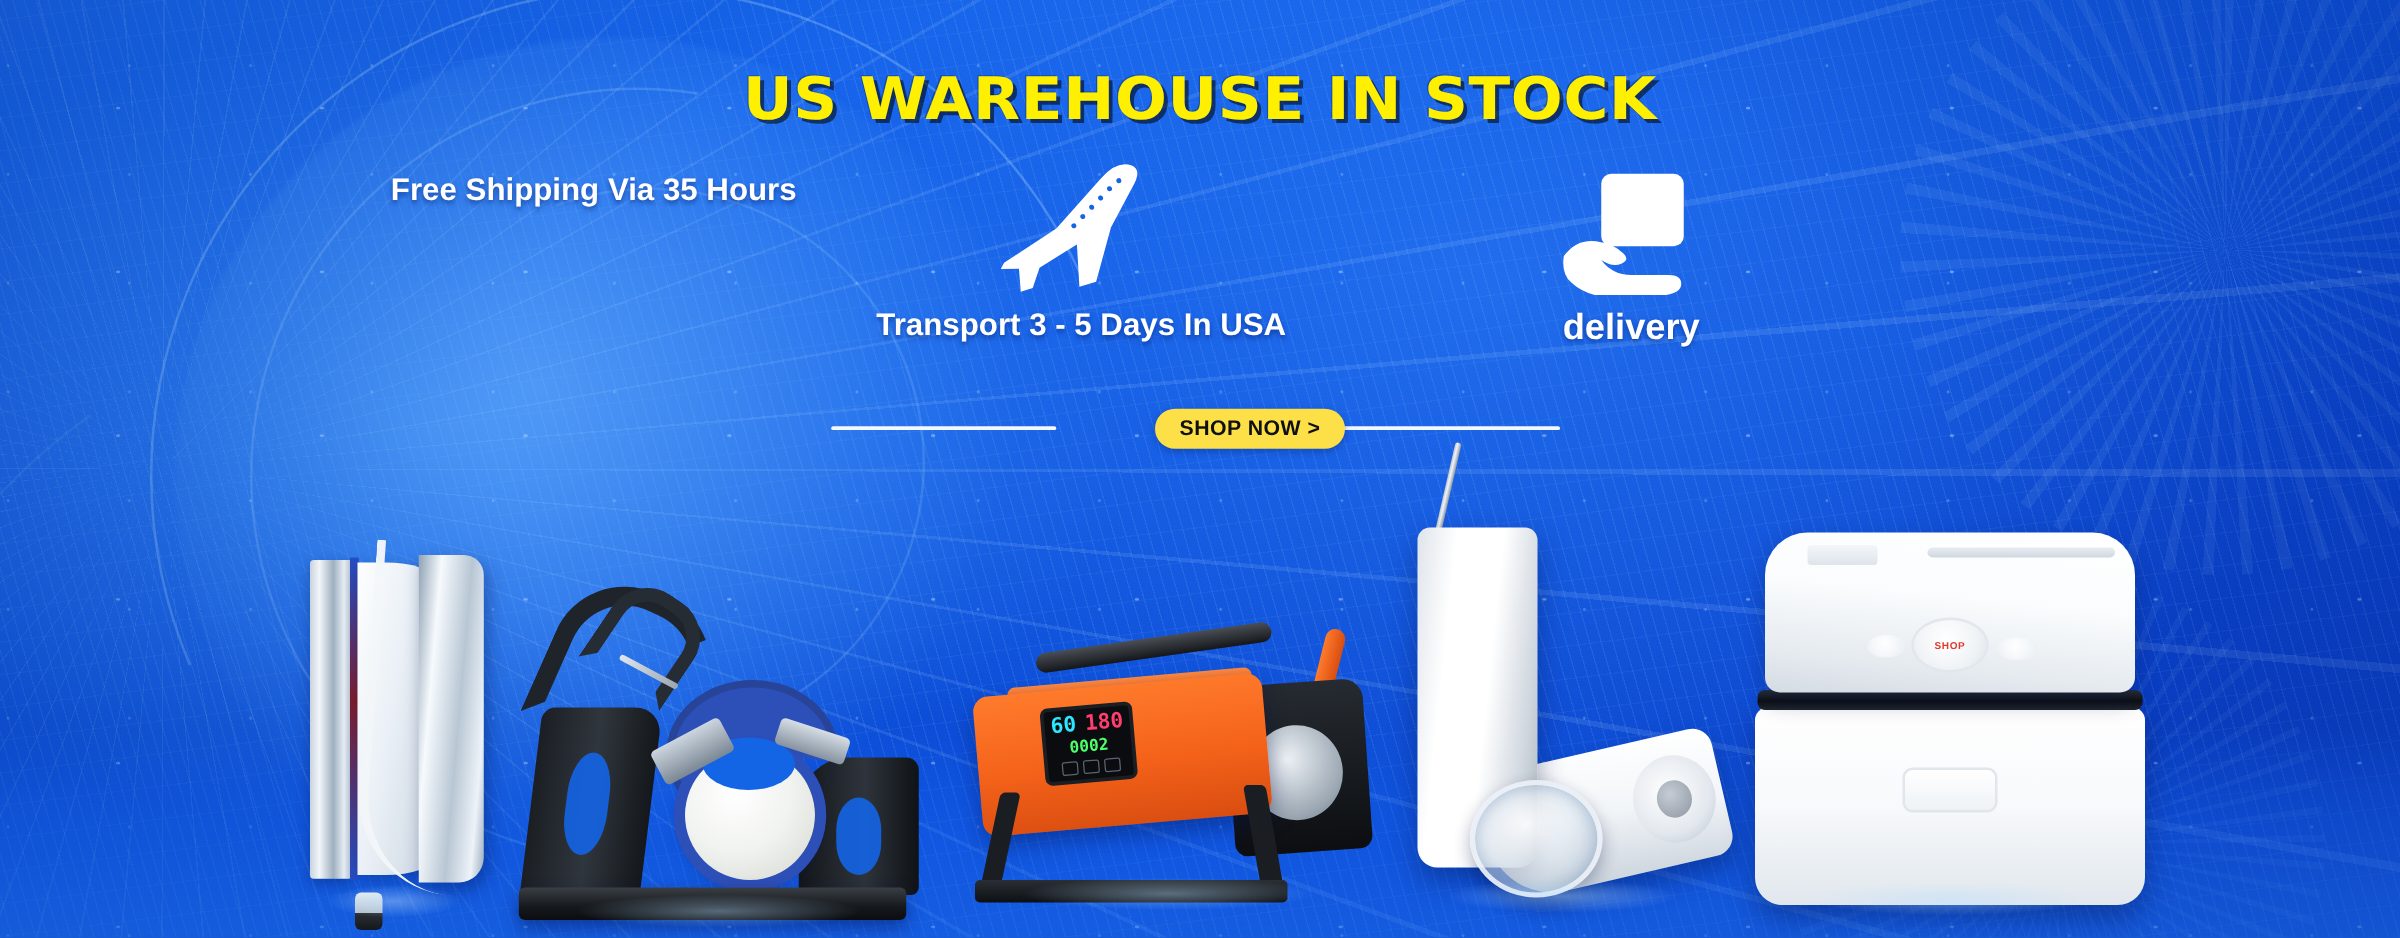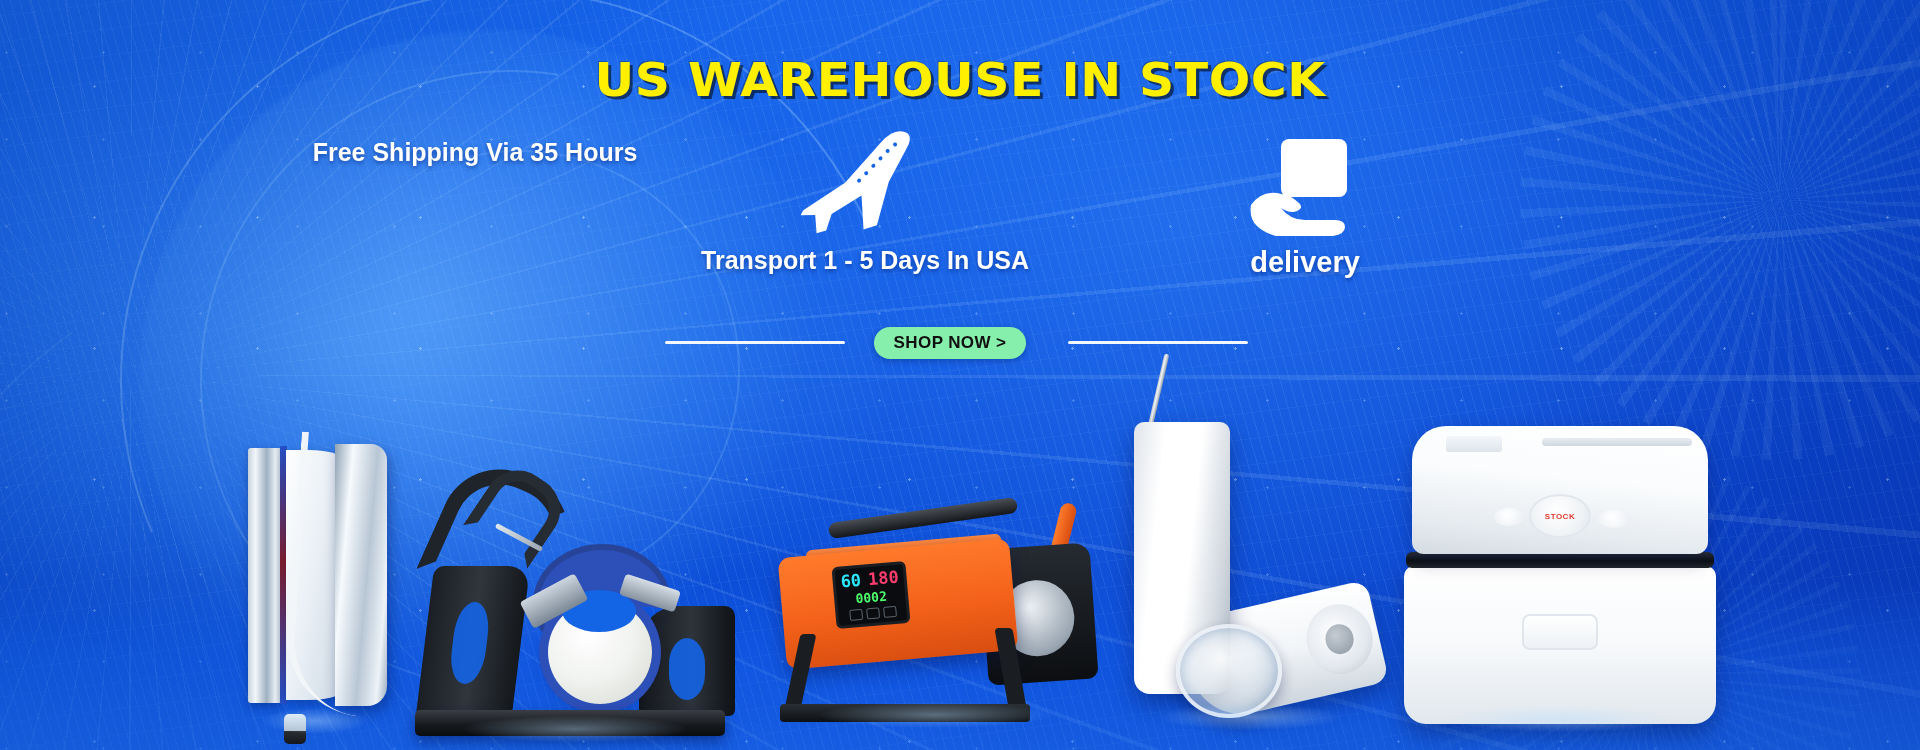--- a/index.html
+++ b/index.html
@@ -69,22 +69,22 @@
   .feat.f1{left:265px;width:420px;}
   .feat.f2{left:655px;width:420px;}
   .feat.f3{left:1190px;width:230px;}
   .feat.f3 .lbl{font-size:29px;}
 
   .connector{position:absolute;height:3px;background:#ffffff;border-radius:2px;opacity:.95;}
   .connector.c1{left:665px;top:213px;width:180px;}
   .connector.c2{left:1068px;top:213px;width:180px;}
 
   
-  .shopnow{position:absolute;left:874px;top:327px;width:152px;height:32px;
-    background:#86efac;border-radius:16px;border:none;
+  .shopnow{position:absolute;left:924px;top:327px;width:152px;height:32px;
+    background:#fde047;border-radius:16px;border:none;
     color:#101010;font-size:17px;font-weight:bold;letter-spacing:.4px;
     font-family:"Liberation Sans",sans-serif;cursor:pointer;
     display:flex;align-items:center;justify-content:center;
     box-shadow:0 2px 6px rgba(0,25,90,.35);}
 
   
   .products{position:absolute;left:0;right:0;bottom:0;height:430px;}
   .prod{position:absolute;bottom:0;}
   .reflect{position:absolute;bottom:-6px;left:50%;transform:translateX(-50%);
     width:70%;height:26px;border-radius:50%;
@@ -268,21 +268,21 @@
               <circle cx="80" cy="48" r="2"></circle>
                 <circle cx="89" cy="43" r="2"></circle>
               <circle cx="98" cy="38" r="2"></circle>
                 <circle cx="107" cy="33" r="2"></circle>
               <circle cx="116" cy="28" r="2"></circle>
                 <circle cx="125" cy="24" r="2"></circle>
             </g>
           </g>
         </svg>
       </div>
-      <div class="lbl">Transport 1 - 5 Days In USA</div>
+      <div class="lbl">Transport 3 - 5 Days In USA</div>
     </div>
 
     <div class="feat f3">
       <div class="ico">
         <svg width="120" height="105" viewBox="0 0 120 105" aria-hidden="true">
           <g fill="#ffffff">
             <rect x="36" y="8" width="66" height="58" rx="8"></rect>
             <path d="M6 74 q10 -14 26 -12 q14 2 22 10 q5 5 -2 8 q-7 3 -16 -3 q9 12 24 12 h30 q10 0 10 7 q0 7 -12 9 q-22 3 -44 2 q-20 -1 -32 -12 q-8 -7 -6 -21 z"></path>
           </g>
         </svg>
@@ -360,21 +360,21 @@
     <div class="prod p5">
       <div class="body">
         <div class="door"></div>
       </div>
       <div class="band"></div>
       <div class="lid">
         <div class="label"></div>
         <div class="vent"></div>
         <div class="btnl"></div>
         <div class="knob">
-          <span>STOCK</span>
+          <span>SHOP</span>
         </div>
         <div class="btnr"></div>
       </div>
       <div class="reflect"></div>
     </div>
 
   </div>
 </div>
 
 </body></html>

